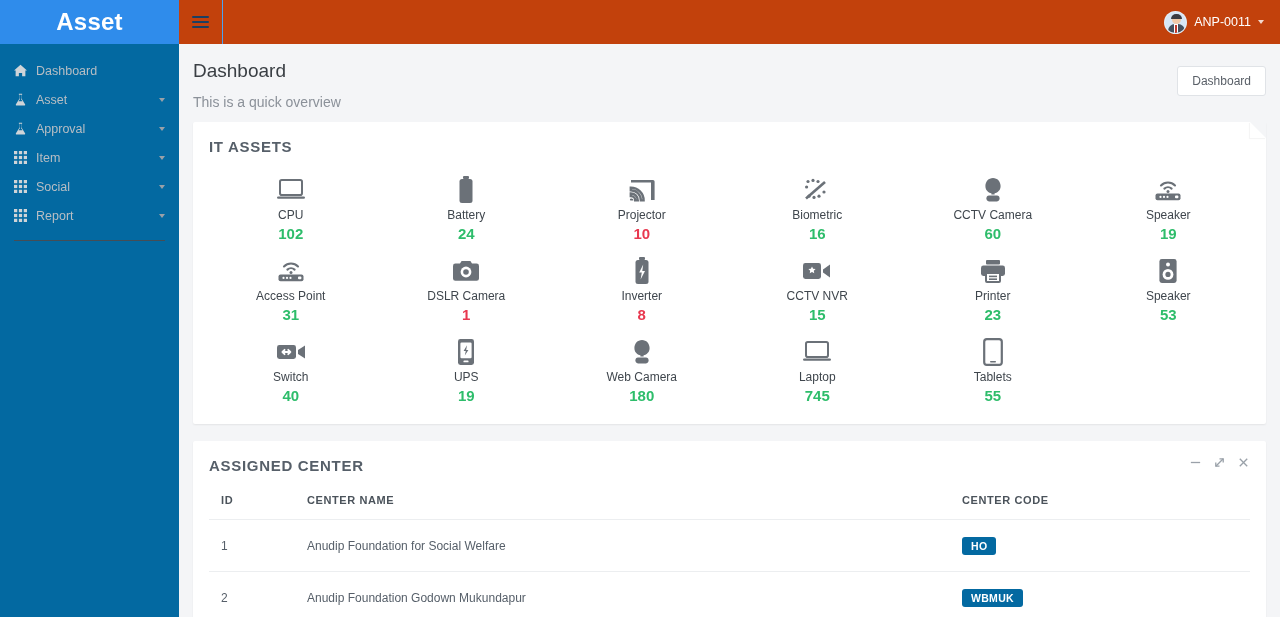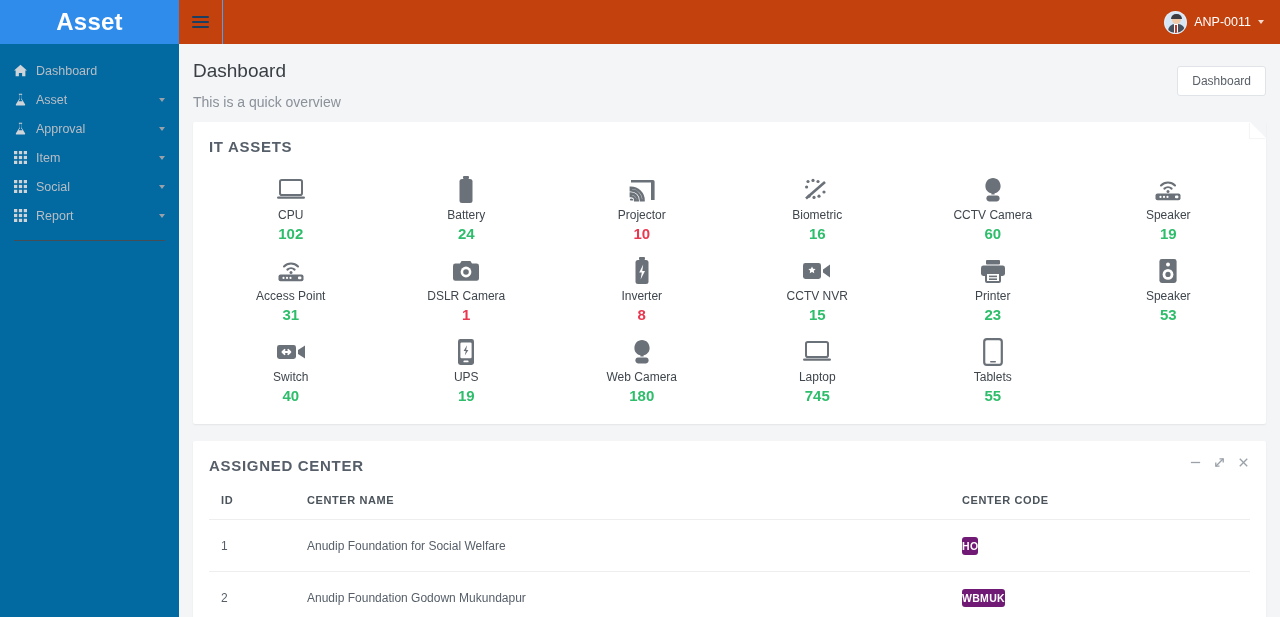--- a/index.html
+++ b/index.html
@@ -103,22 +103,22 @@
     text-align: left; font-size: 11px; font-weight: bold; color: #4b535b;
     letter-spacing: .6px; padding: 0 0 13px 0;
   }
   tbody td {
     font-size: 12px; color: #565f69; padding: 17px 0 16px 0;
     border-top: 1px solid #eceef0;
   }
   .col-id { width: 98px; padding-left: 12px; }
   .col-name { width: 655px; }
   .badge {
-    display: inline-block; background: #701a75; color: #fff;
-    font-size: 10.5px; font-weight: bold; padding: 3px 0; border-radius: 3px;
+    display: inline-block; background: #0369a1; color: #fff;
+    font-size: 10.5px; font-weight: bold; padding: 3px 9px; border-radius: 3px;
     letter-spacing: .3px;
   }
 </style>
 </head>
 <body>
 
 <div id="app">
 
   <aside class="sidebar">
     <div class="brand">

